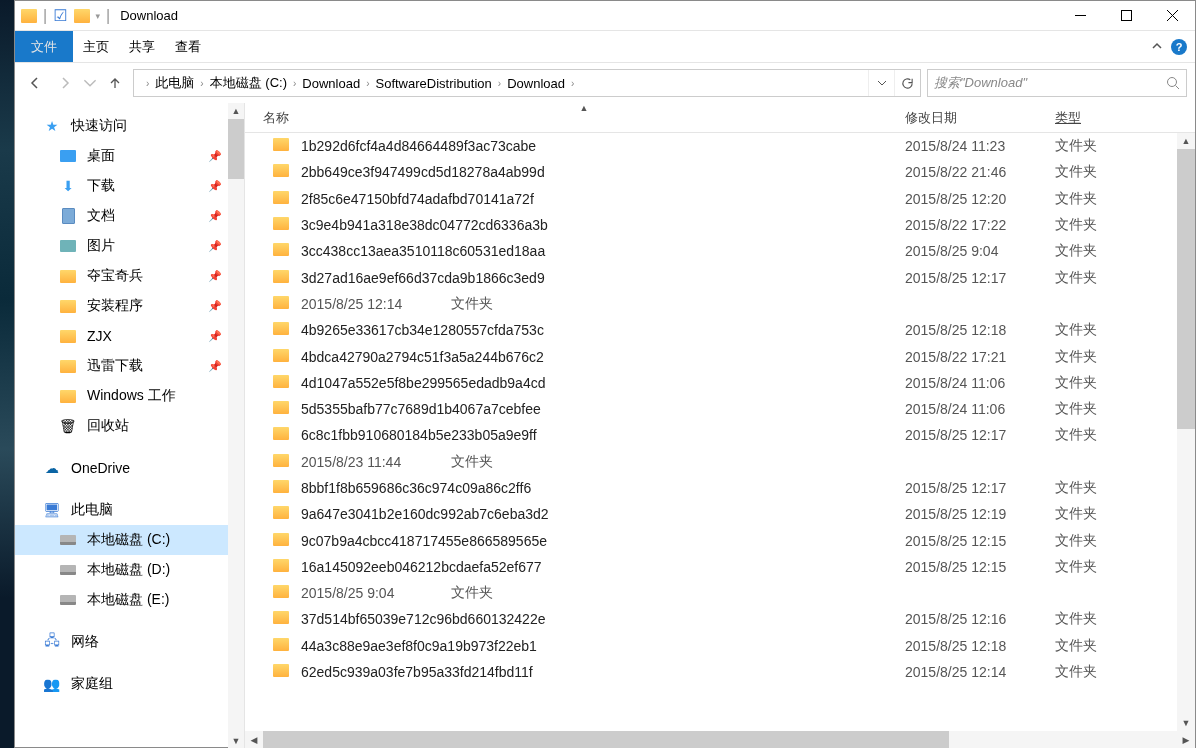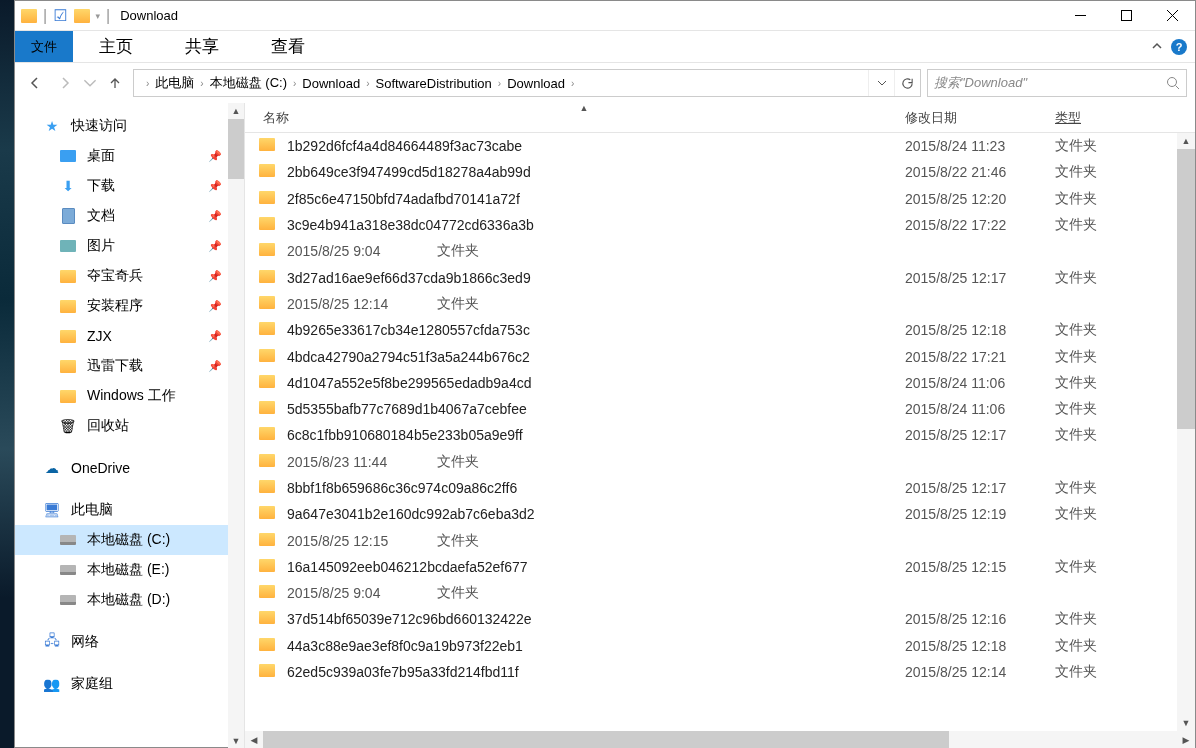--- a/index.html
+++ b/index.html
@@ -10,22 +10,22 @@
 .title-bar .tb-icons { display: flex; align-items: center; gap: 6px; padding-left: 6px; }
 .title-bar .folder-icon-sm { width: 16px; height: 14px; background: linear-gradient(#ffd76a,#ffb23e); border-radius: 1px; }
 .title-bar .sep { color: #999; }
 .title-bar .title-text { margin-left: 10px; font-size: 13px; }
 .title-bar .win-controls { margin-left: auto; display: flex; }
 .title-bar .win-btn { width: 46px; height: 30px; display: flex; align-items: center; justify-content: center; cursor: pointer; }
 .title-bar svg { width: 11px; height: 11px; }
 
 
 .ribbon { height: 32px; background: #fff; display: flex; align-items: stretch; border-bottom: 1px solid #e5e5e5; }
-.ribbon .file-tab { background: #1979ca; color: #000000; padding: 0 16px; display: flex; align-items: center; font-size: 13px; }
-.ribbon .tab { padding: 0 26px; display: flex; align-items: center; font-size: 17px; cursor: pointer; }
+.ribbon .file-tab { background: #1979ca; color: #e5e5e5; padding: 0 16px; display: flex; align-items: center; font-size: 13px; }
+.ribbon .tab { padding: 0 10px; display: flex; align-items: center; font-size: 13px; cursor: pointer; }
 .ribbon .ribbon-right { margin-left: auto; display: flex; align-items: center; padding-right: 8px; gap: 8px; }
 .chevron-up { width: 12px; height: 12px; }
 .help-icon { width: 16px; height: 16px; border-radius: 50%; background: #1979ca; color: #fff; display: flex; align-items: center; justify-content: center; font-size: 11px; font-weight: bold; }
 
 
 .nav-bar { height: 40px; display: flex; align-items: center; padding: 0 8px; gap: 6px; }
 .nav-arrows { display: flex; align-items: center; gap: 6px; }
 .nav-btn { width: 24px; height: 24px; display: flex; align-items: center; justify-content: center; cursor: pointer; color: #555; }
 .nav-btn.disabled { color: #bbb; cursor: default; }
 .nav-btn svg { width: 16px; height: 16px; }
@@ -71,21 +71,21 @@
 
 
 .file-area { flex: 1; display: flex; flex-direction: column; overflow: hidden; }
 .col-headers { height: 30px; display: flex; align-items: center; border-bottom: 1px solid #e5e5e5; font-size: 13px; color: #444; padding-left: 18px; }
 .col-name { flex: 1; position: relative; }
 .col-name .sort-caret { position: absolute; left: 50%; top: -6px; transform: translateX(-50%); color: #555; font-size: 9px; }
 .col-date { width: 150px; }
 .col-type { width: 140px; text-decoration: underline; }
 
 .file-list { flex: 1; overflow-y: auto; position: relative; }
-.file-row { display: flex; align-items: center; height: 26.3px; padding-left: 14px; font-size: 14px; cursor: pointer; }
+.file-row { display: flex; align-items: center; height: 26.3px; padding-left: 28px; font-size: 14px; cursor: pointer; }
 .fr-icon { width: 18px; margin-right: 10px; }
 .fr-name { flex: 1; color: #222; white-space: nowrap; overflow: hidden; text-overflow: ellipsis; }
 .fr-date { width: 150px; color: #555; }
 .fr-type { width: 140px; color: #555; }
 
 .h-scrollbar { height: 18px; background: #f5f5f5; display: flex; align-items: center; }
 .h-scroll-arrow { width: 18px; height: 18px; display: flex; align-items: center; justify-content: center; color: #555; font-size: 9px; }
 .h-scroll-track { flex: 1; height: 18px; position: relative; }
 .h-scroll-thumb { position: absolute; left: 0; width: 75%; height: 18px; background: #ccc; }
 .v-scrollbar { position: absolute; right:0; top:0; width:18px; height:100%; background:#f5f5f5; }
@@ -299,27 +299,27 @@
             <div class="sb-item sub selected">
               <span class="ico">
                 <span class="ico-drive"></span>
               </span>
               <span>本地磁盘 (C:)</span>
             </div>
             <div class="sb-item sub">
               <span class="ico">
                 <span class="ico-drive"></span>
               </span>
+              <span>本地磁盘 (D:)</span>
+            </div>
+            <div class="sb-item sub">
+              <span class="ico">
+                <span class="ico-drive"></span>
+              </span>
               <span>本地磁盘 (E:)</span>
-            </div>
-            <div class="sb-item sub">
-              <span class="ico">
-                <span class="ico-drive"></span>
-              </span>
-              <span>本地磁盘 (D:)</span>
             </div>
           </div>
       </div>
       <div class="sb-item">
           <span class="ico ico-network">🖧</span>
           <span>网络</span>
         </div>
       <div class="sb-item" style="margin-top:12px;">
           <span class="ico ico-homegroup">👥</span>
           <span>家庭组</span>
@@ -363,20 +363,21 @@
             <span class="fr-type">文件夹</span>
           </div>
           <div class="file-row">
             <span class="fr-icon"><span class="ico-folder" style="display:inline-block;"></span></span>
             <span class="fr-name">3c9e4b941a318e38dc04772cd6336a3b</span>
             <span class="fr-date">2015/8/22 17:22</span>
             <span class="fr-type">文件夹</span>
           </div>
           <div class="file-row">
             <span class="fr-icon"><span class="ico-folder" style="display:inline-block;"></span></span>
+            <span class="fr-name">3cc438cc13aea3510118c60531ed18aa</span>
             <span class="fr-date">2015/8/25 9:04</span>
             <span class="fr-type">文件夹</span>
           </div>
           <div class="file-row">
             <span class="fr-icon"><span class="ico-folder" style="display:inline-block;"></span></span>
             <span class="fr-name">3d27ad16ae9ef66d37cda9b1866c3ed9</span>
             <span class="fr-date">2015/8/25 12:17</span>
             <span class="fr-type">文件夹</span>
           </div>
           <div class="file-row">
@@ -426,20 +427,21 @@
             <span class="fr-type">文件夹</span>
           </div>
           <div class="file-row">
             <span class="fr-icon"><span class="ico-folder" style="display:inline-block;"></span></span>
             <span class="fr-name">9a647e3041b2e160dc992ab7c6eba3d2</span>
             <span class="fr-date">2015/8/25 12:19</span>
             <span class="fr-type">文件夹</span>
           </div>
           <div class="file-row">
             <span class="fr-icon"><span class="ico-folder" style="display:inline-block;"></span></span>
+            <span class="fr-name">9c07b9a4cbcc418717455e866589565e</span>
             <span class="fr-date">2015/8/25 12:15</span>
             <span class="fr-type">文件夹</span>
           </div>
           <div class="file-row">
             <span class="fr-icon"><span class="ico-folder" style="display:inline-block;"></span></span>
             <span class="fr-name">16a145092eeb046212bcdaefa52ef677</span>
             <span class="fr-date">2015/8/25 12:15</span>
             <span class="fr-type">文件夹</span>
           </div>
           <div class="file-row">

